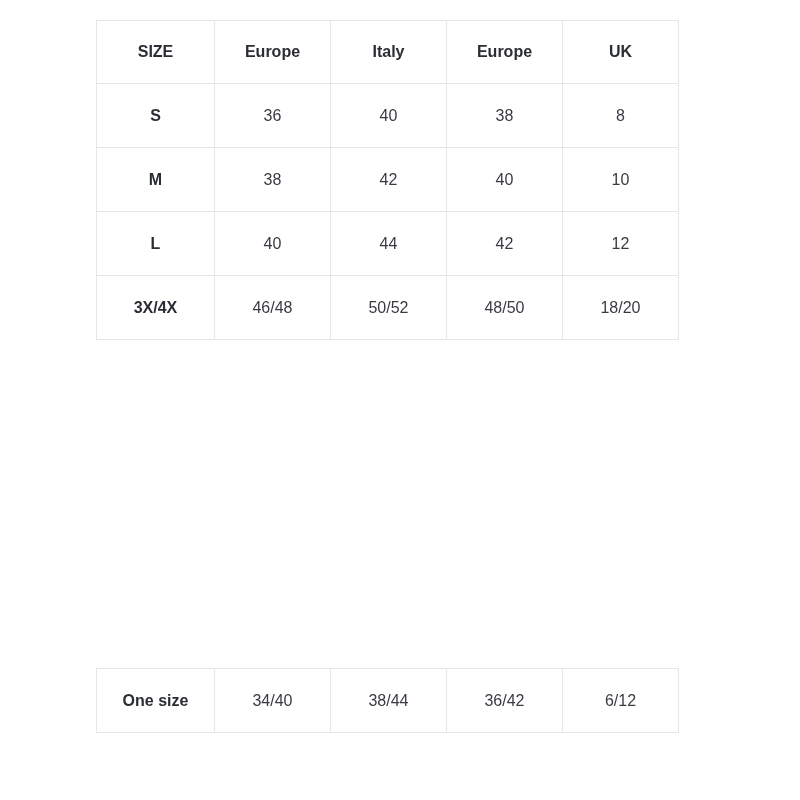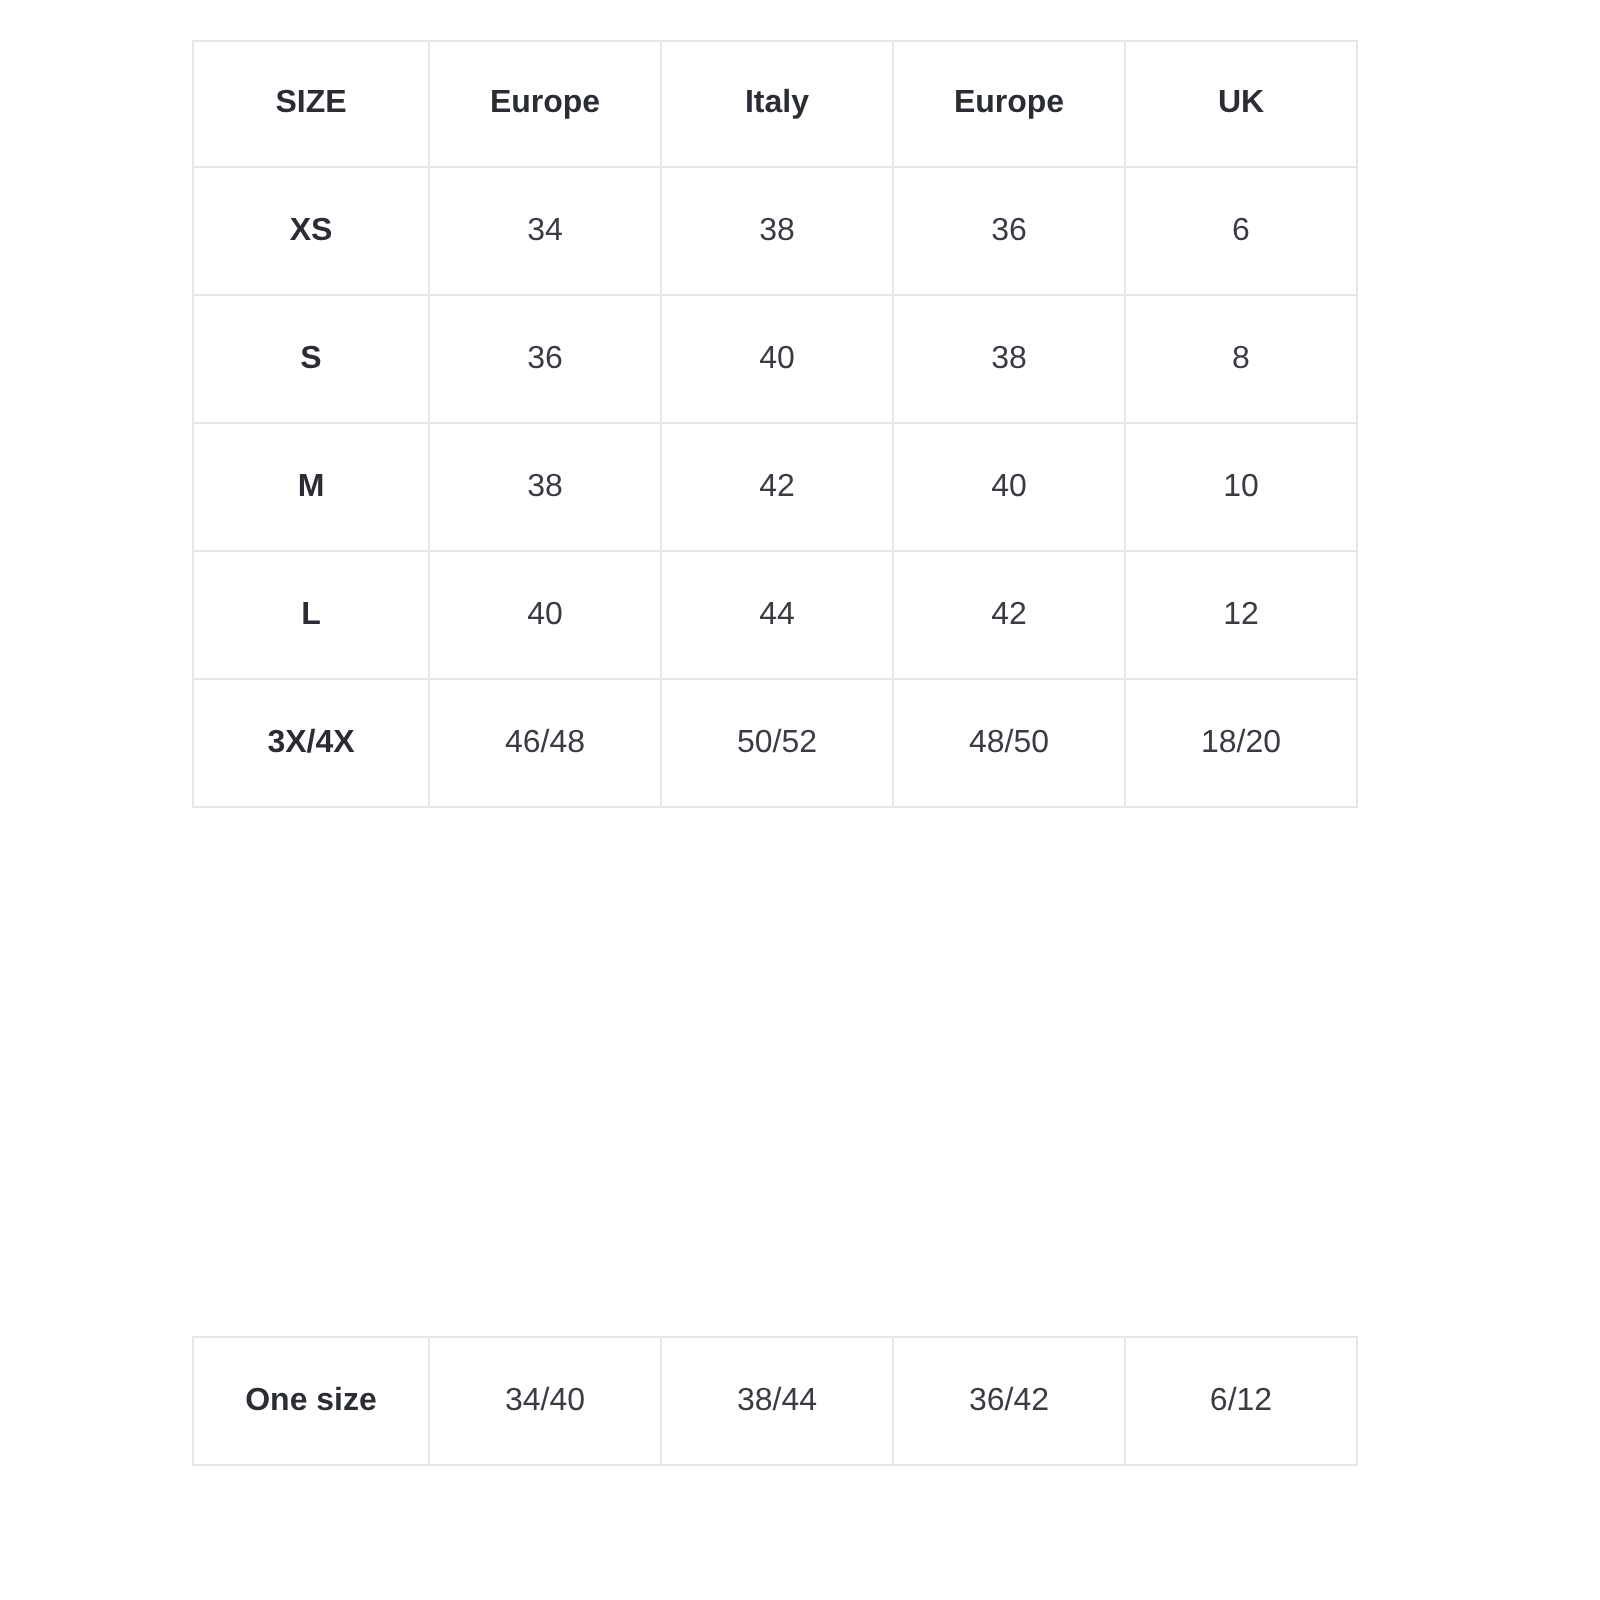--- a/index.html
+++ b/index.html
@@ -88,27 +88,20 @@
         <tr>
           <th>SIZE</th>
           <th>Europe</th>
           <th>Italy</th>
           <th>Europe</th>
           <th>UK</th>
         </tr>
       </thead>
       <tbody>
         <tr>
-          <td class="rowhead">XS</td>
-          <td class="val">34</td>
-          <td class="val">38</td>
-          <td class="val">36</td>
-          <td class="val">6</td>
-        </tr>
-        <tr>
           <td class="rowhead">S</td>
           <td class="val">36</td>
           <td class="val">40</td>
           <td class="val">38</td>
           <td class="val">8</td>
         </tr>
         <tr>
           <td class="rowhead">M</td>
           <td class="val">38</td>
           <td class="val">42</td>

